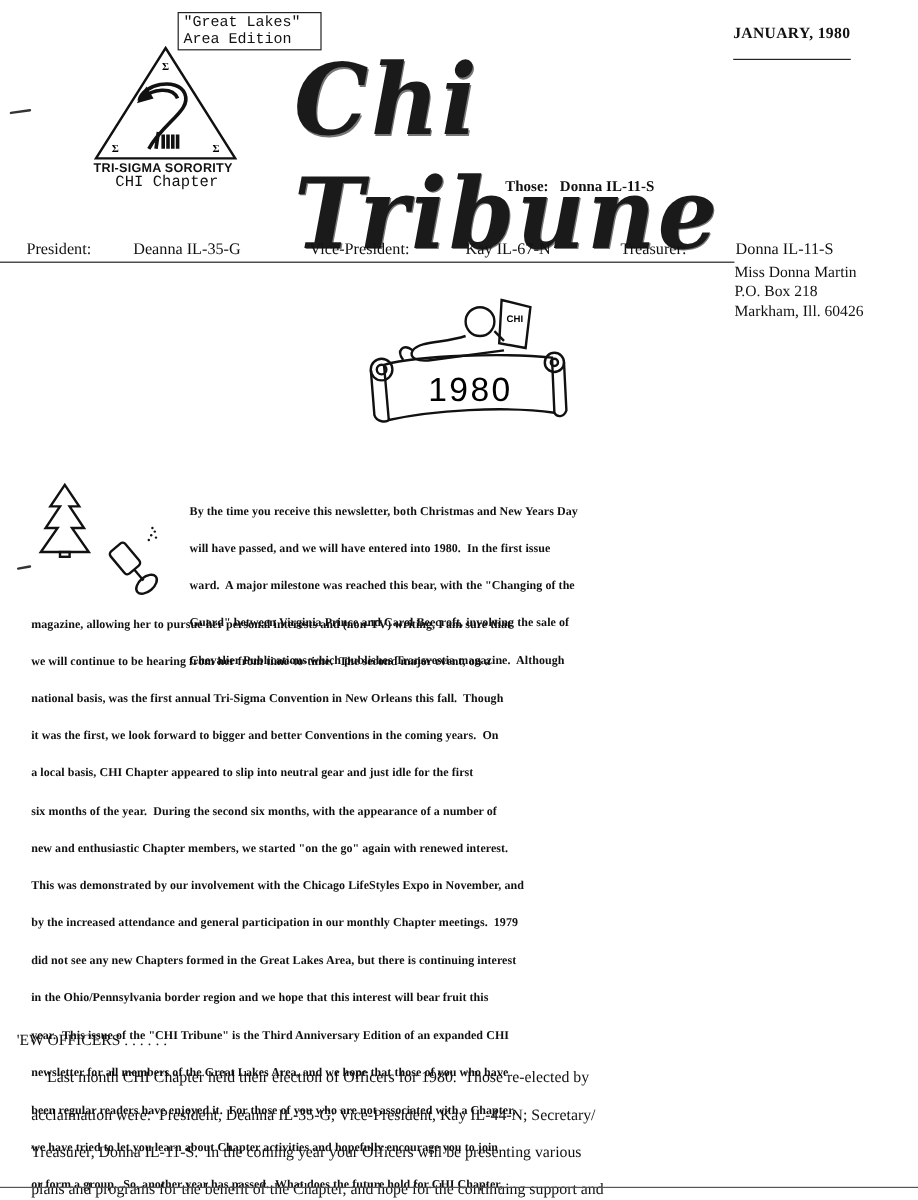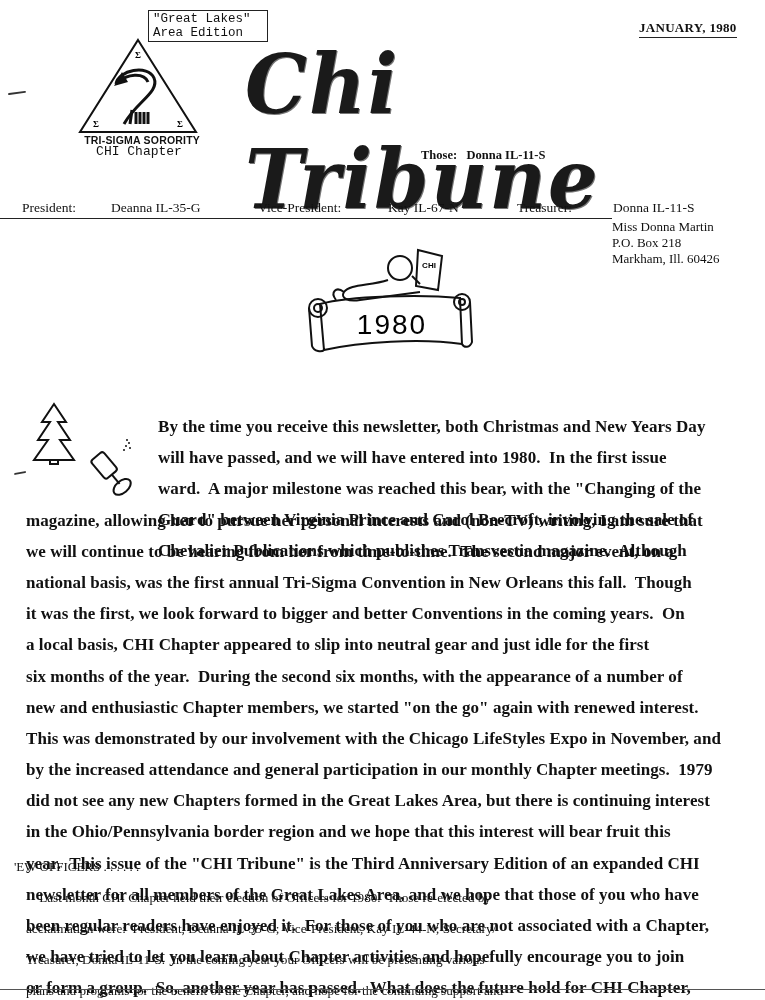--- a/index.html
+++ b/index.html
@@ -1,30 +1,30 @@
 <!DOCTYPE html>
 <html><head>
 <meta charset="utf-8">
 <style>
   html, body { margin: 0; padding: 0; background: #ffffff; }
   body { width: 765px; height: 1000px; position: relative; overflow: hidden; color: #111; font-family: "Liberation Mono", "DejaVu Sans Mono", monospace; }
   .abs { position: absolute; }
   .edition-box { left: 148px; top: 10px; width: 110px; border: 1.5px solid #222; padding: 1px 4px; font-size: 12.5px; line-height: 14px; font-family: "Liberation Mono", monospace; }
-  .date { left: 639px; top: 20px; font-size: 13px; font-weight: bold; border-bottom: 1.5px solid #222; padding-bottom: 1px; font-family: "Liberation Serif", serif; letter-spacing: 0.3px; }
+  .date { left: 611px; top: 20px; font-size: 13px; font-weight: bold; border-bottom: 1.5px solid #222; padding-bottom: 13px; font-family: "Liberation Serif", serif; letter-spacing: 0.3px; }
   .masthead { left: 245px; top: 42px; font-family: "DejaVu Serif", serif; font-size: 78px; font-weight: bold; font-style: italic; letter-spacing: 2px; line-height: 90px; color: #1a1a1a; text-shadow: 1px 1px 0 #777; transform: scaleY(1.05); }
   .editor { left: 421px; top: 148px; font-size: 12.5px; font-family: "Liberation Serif", serif; font-weight: bold; }
   .logo { left: 78px; top: 38px; width: 120px; height: 96px; }
-  .logo-caption1 { left: 78px; top: 134px; width: 122px; text-align: right; font-family: "Liberation Sans", sans-serif; font-size: 10.5px; font-weight: bold; letter-spacing: 0.2px; }
+  .logo-caption1 { left: 78px; top: 134px; width: 122px; text-align: left; font-family: "Liberation Sans", sans-serif; font-size: 10.5px; font-weight: bold; letter-spacing: 0.2px; }
   .logo-caption2 { left: 78px; top: 144px; width: 122px; text-align: center; font-family: "Liberation Mono", monospace; font-size: 13px; }
   .officers-bar { left: 0; top: 200px; width: 612px; height: 18px; border-bottom: 1.5px solid #222; font-family: "Liberation Serif", serif; font-size: 13.5px; }
   .officers-bar span { position: absolute; top: 0; white-space: pre; }
   .address { left: 612px; top: 219px; font-family: "Liberation Serif", serif; font-size: 13px; line-height: 16px; }
   .baby { left: 300px; top: 246px; width: 180px; height: 110px; }
   .tree { left: 30px; top: 400px; width: 120px; height: 100px; }
-  .body-text { font-family: "Liberation Serif", serif; font-weight: bold; font-size: 17px; line-height: 15.6px; white-space: pre; letter-spacing: 0.05px; }
+  .body-text { font-family: "Liberation Serif", serif; font-weight: bold; font-size: 10px; line-height: 15.6px; white-space: pre; letter-spacing: 0.05px; }
   .p1 { left: 158px; top: 403px; }
   .p2 { left: 26px; top: 497px; }
   .section-title { left: 14px; top: 859px; font-family: "Liberation Serif", serif; font-size: 13px; white-space: pre; }
   .p3 { left: 26px; top: 874px; font-family: "Liberation Serif", serif; font-size: 13.2px; line-height: 15.6px; white-space: pre; }
   .bottom-rule { left: 0; top: 989px; width: 765px; height: 0; border-top: 1.5px solid #555; }
   .scan-mark { background: #333; height: 1.5px; border-radius: 2px; }
 </style>
 </head>
 <body>
 

